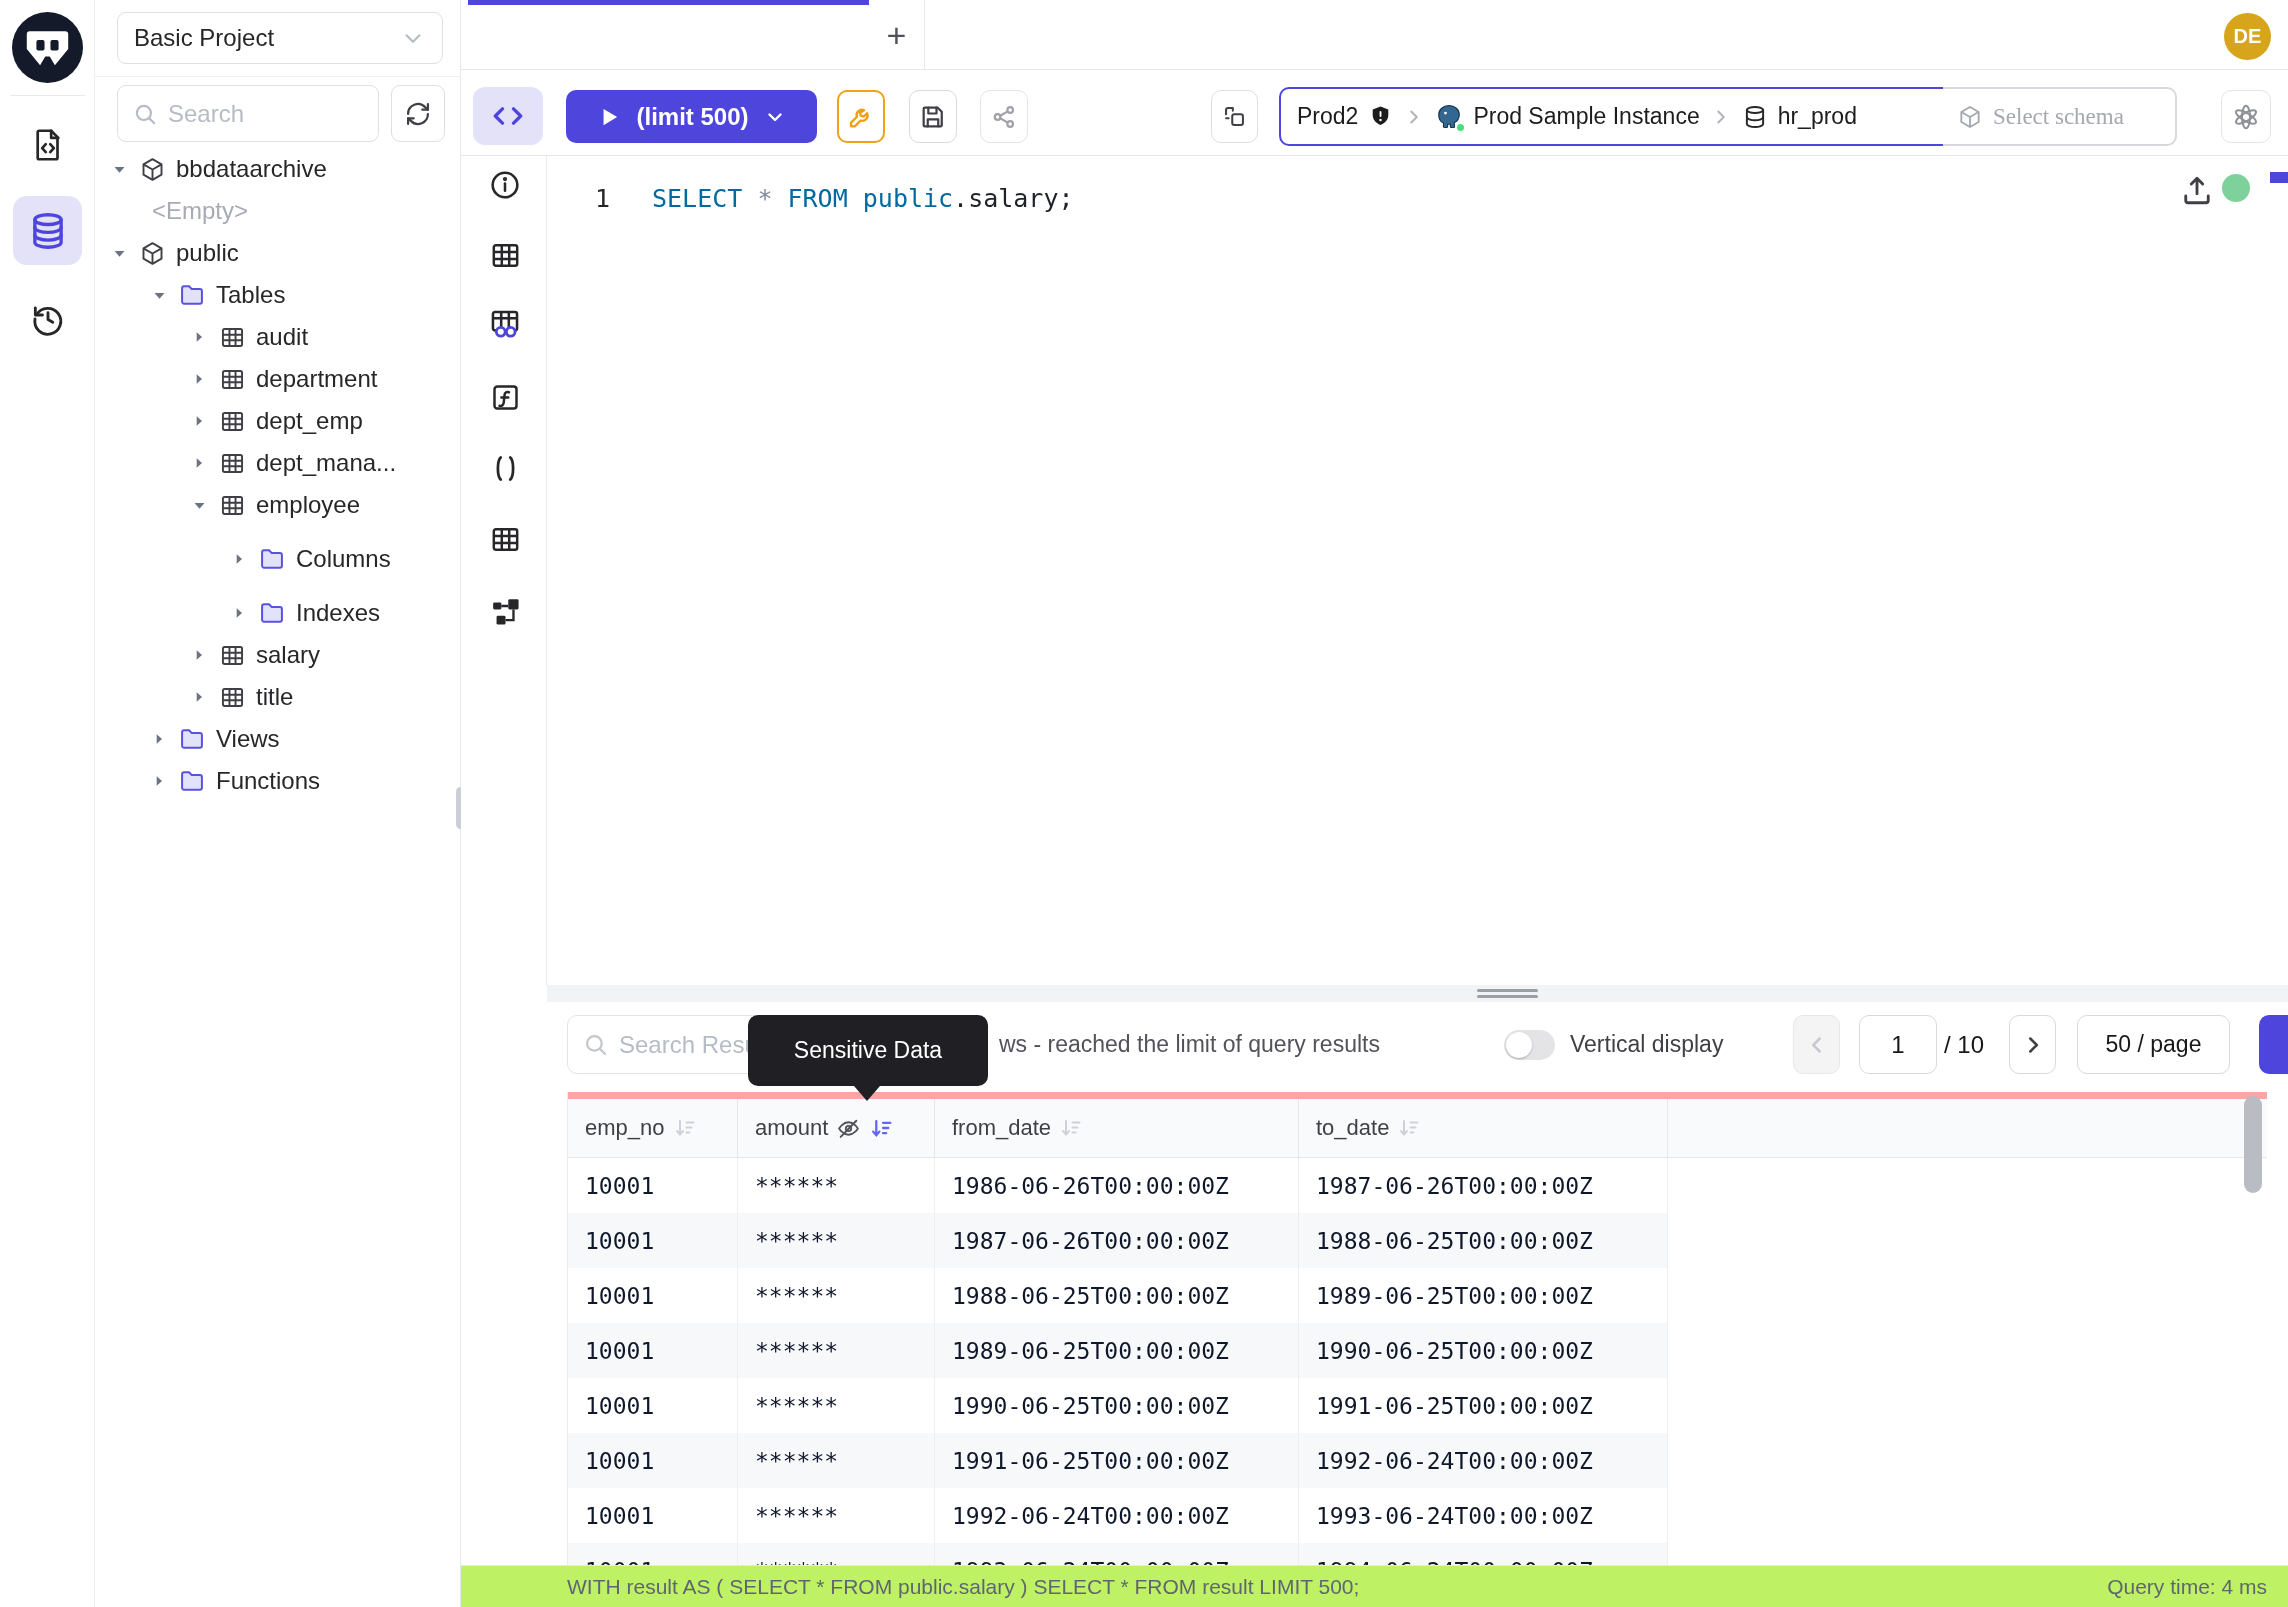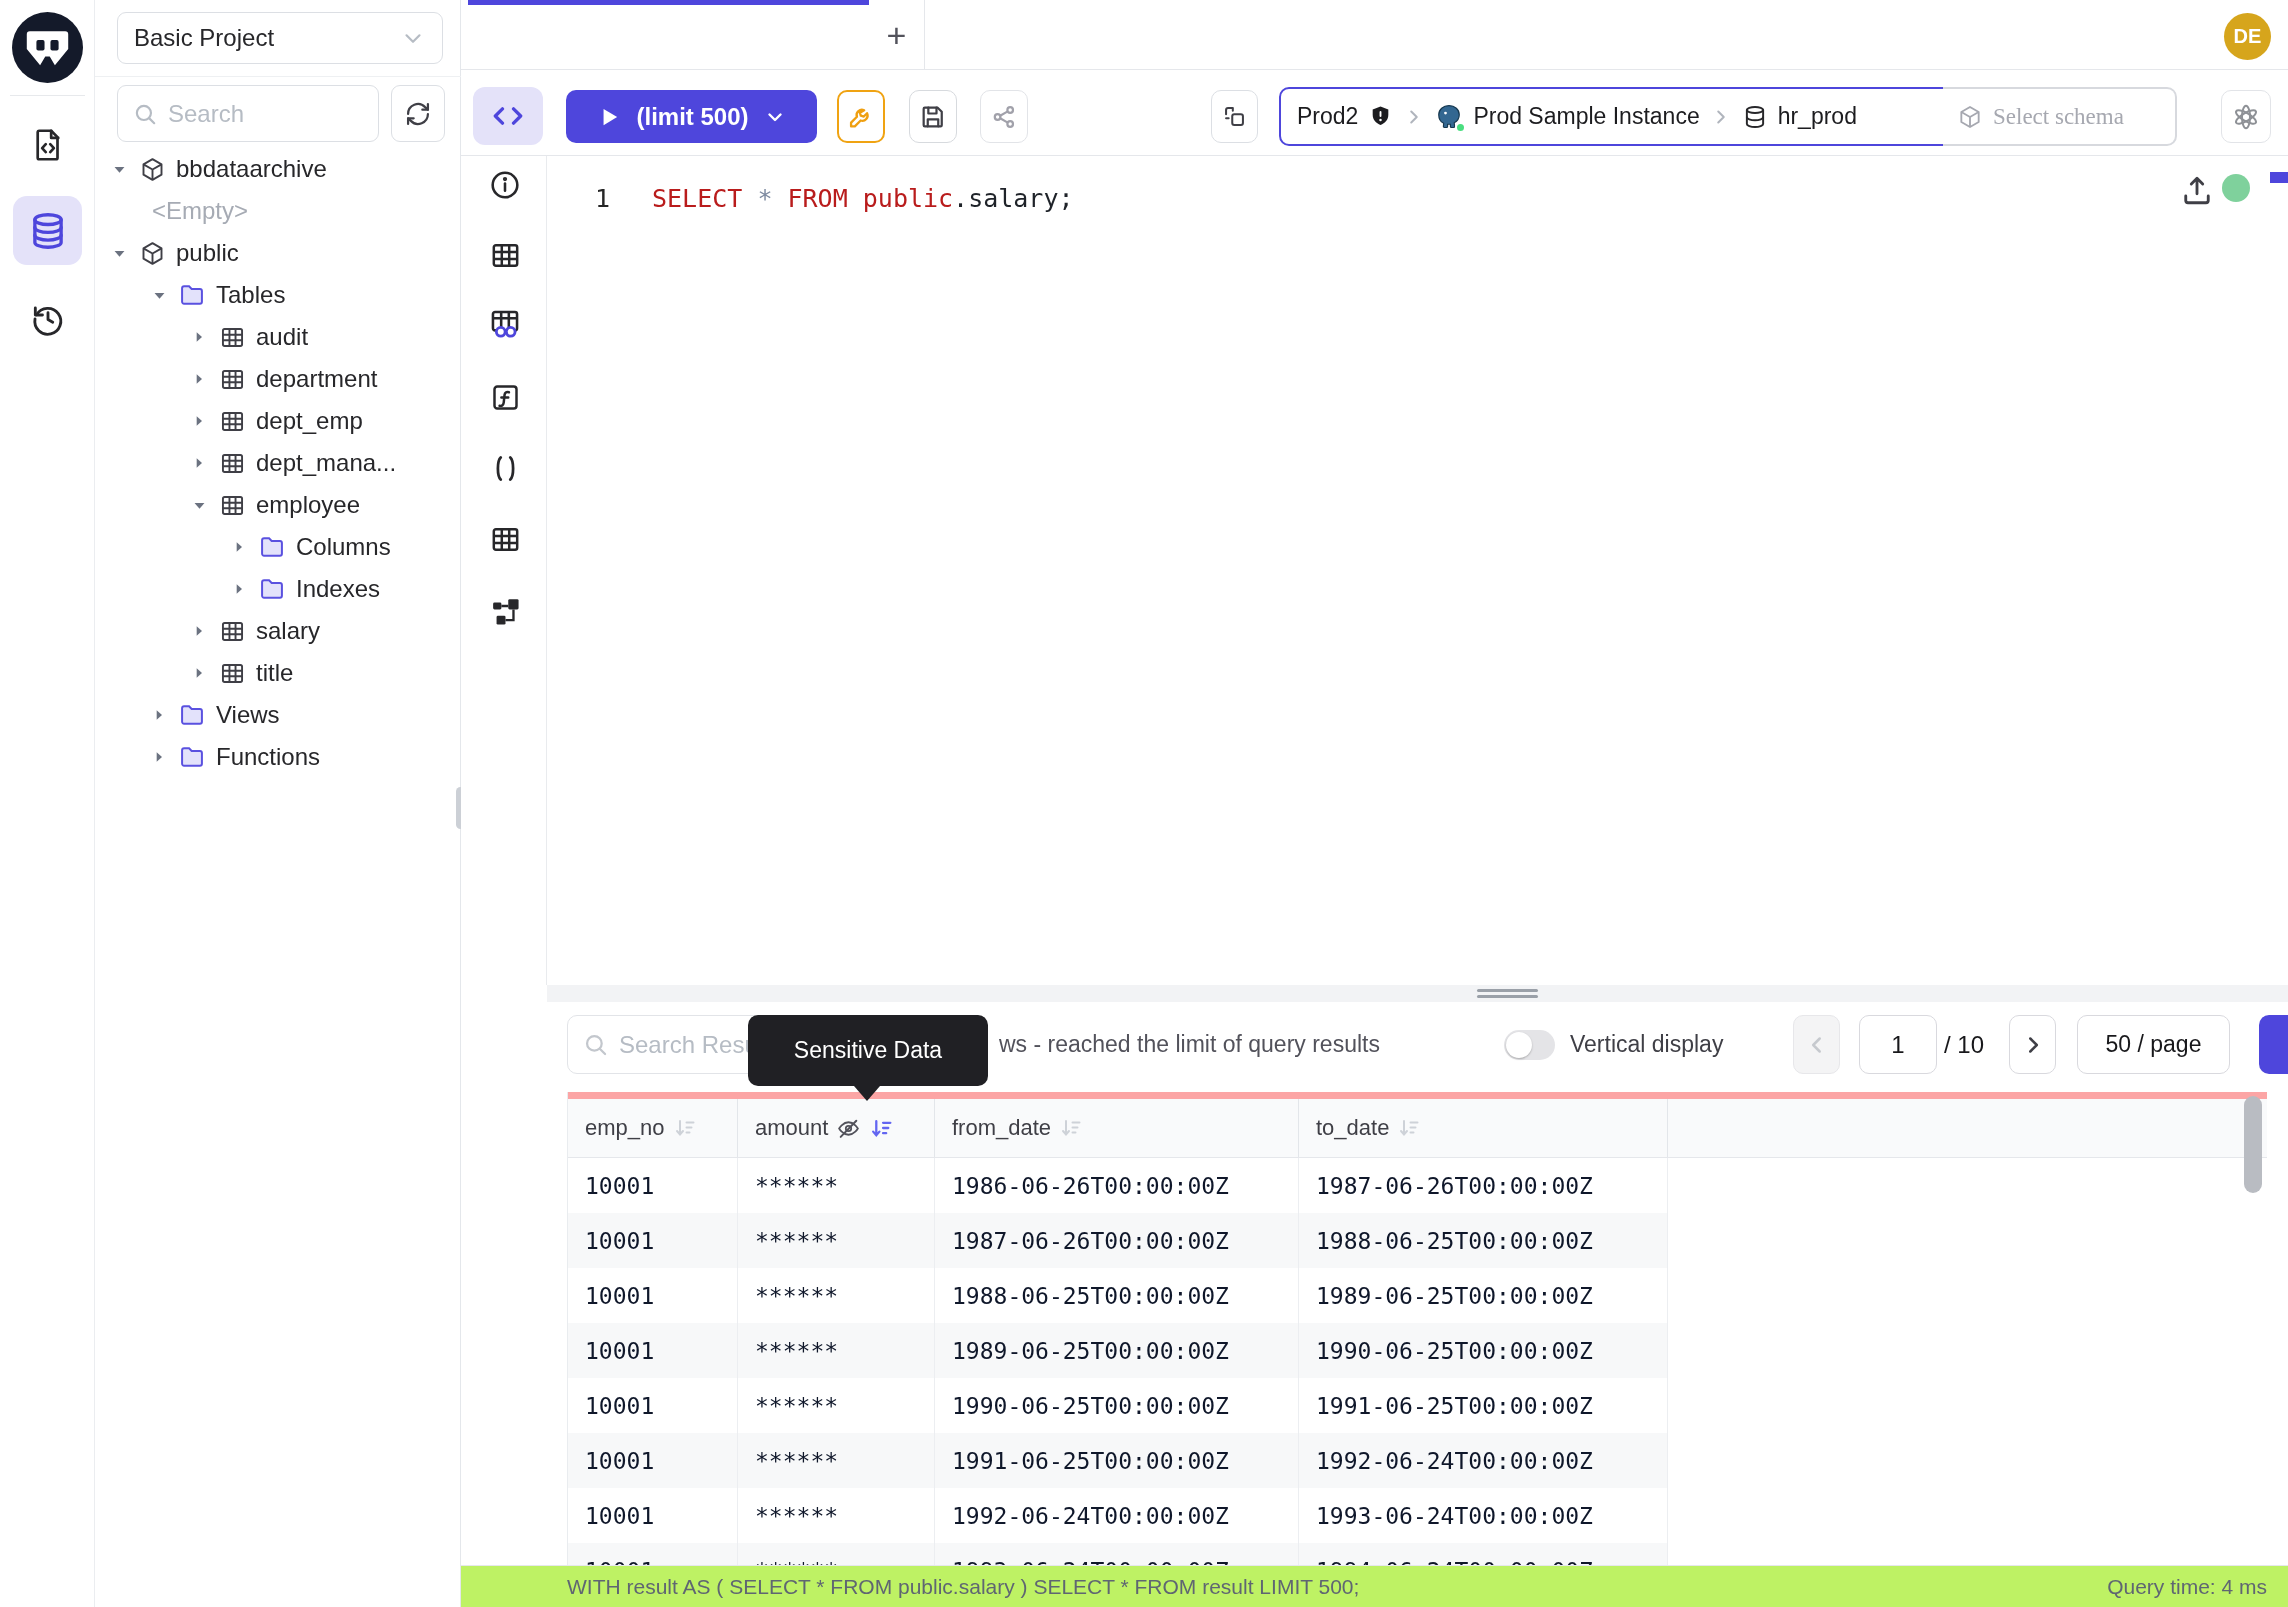--- a/index.html
+++ b/index.html
@@ -24,21 +24,21 @@
   #project-sep { left:0; top:76px; width:366px; height:1px; background:#eef0f2; }
   #side-search { left:22px; top:85px; width:262px; height:57px; border:1px solid #dcdfe4; border-radius:9px; display:flex; align-items:center; gap:10px; padding:0 14px; }
   #side-search input { border:none; outline:none; width:168px; font-size:24px; color:#27272a; font-family:"Liberation Sans",sans-serif; }
   #side-search input::placeholder { color:#b6bcc4; }
   #side-refresh { left:296px; top:85px; width:54px; height:57px; border:1px solid #dcdfe4; border-radius:9px; display:flex; align-items:center; justify-content:center; }
   #tree { left:0; top:148px; width:366px; }
   .titem { height:42px; display:flex; align-items:center; font-size:24px; color:#27272a; cursor:default; }
   .titem .caret { width:28px; display:flex; justify-content:center; flex:none; }
   .titem .ticon { width:30px; margin-left:4px; display:flex; justify-content:center; flex:none; }
   .titem .tlabel { margin-left:9px; white-space:nowrap; }
-  .lvl0 { padding-left:10px; } .lvl1 { padding-left:50px; } .lvl2 { padding-left:90px; } .lvl3 { padding-left:130px; }
+  .lvl0 { padding-left:10px; } .lvl1 { padding-left:50px; } .lvl2 { padding-left:90px; } .lvl3 { padding-left:130px;margin-top:12px; }
   .titem.muted { padding-left:48px; color:#a6abb4; }
   #side-resize { left:456px; top:787px; width:9px; height:42px; border-radius:5px; background:#ccd0d6; }
 
   
   #main { left:461px; top:0; width:1828px; height:1608px; }
 
   #tabbar { left:0; top:0; width:1828px; height:70px; border-bottom:1px solid #e5e7eb; background:#fff; }
   #tab-active { left:7px; top:0; width:401px; height:70px; border-left:1px solid #e5e7eb; border-right:1px solid #e5e7eb; background:#fff; display:flex; align-items:center; padding:0 16px; gap:12px; }
   #tab-topbar { left:7px; top:0; width:401px; height:5px; background:#4e46dc; }
   #tab-title { font-size:24px; color:#4e46dc; font-weight:500; white-space:nowrap; }
@@ -61,21 +61,21 @@
   #schema-box span { font-size:23px; color:#a6a8b0; white-space:nowrap;font-family:Liberation Serif, serif; }
   #btn-ai { left:1760px; top:20px; width:50px; height:53px; border:1px solid #e2e4e8; border-radius:10px; display:flex; align-items:center; justify-content:center; background:#fff; }
   .pg-dot { position:absolute; right:-3px; bottom:-2px; width:11px; height:11px; border-radius:50%; background:#4ade80; border:2px solid #fff; }
 
   #editor-strip { left:0; top:156px; width:86px; height:829px; border-right:1px solid #e9ebee; background:#fff; }
   .strip-ic { left:26px; width:36px; height:36px; display:flex; align-items:center; justify-content:center; }
   #editor { left:86px; top:156px; width:1741px; height:829px; background:#fff; }
   #code-line { left:86px; top:176px; height:44px; display:flex; align-items:center; font-family:"DejaVu Sans Mono",monospace; font-size:25px; white-space:pre; }
   #gutter { width:69px; text-align:right; padding-right:6px; color:#262626; }
   #code-text { margin-left:36px; }
-  .kw { color:#b91c1c; } .star { color:#7d8aa0; } .plain { color:#1f2329; }
+  .kw { color:#0369a1; } .star { color:#7d8aa0; } .plain { color:#1f2329; }
   #editor-upload { left:1718px; top:172px; width:36px; height:36px; }
   #conn-dot { left:1761px; top:174px; width:28px; height:28px; border-radius:50%; background:#7fd19c; }
   #ruler-mark { left:1809px; top:172px; width:19px; height:11px; background:#4e46dc; }
 
   #splitter { left:86px; top:985px; width:1741px; height:17px; background:#f2f3f5; }
   .split-line { left:930px; width:61px; height:3px; background:#9aa0a8; border-radius:2px; }
 
   
   #res-search { left:106px; top:1015px; width:366px; height:59px; border:1px solid #e2e4e8; border-radius:10px; display:flex; align-items:center; gap:10px; padding:0 14px; background:#fff; }
   #res-search input { border:none; outline:none; width:277px; font-size:24px; font-family:"Liberation Sans",sans-serif; color:#27272a; }

